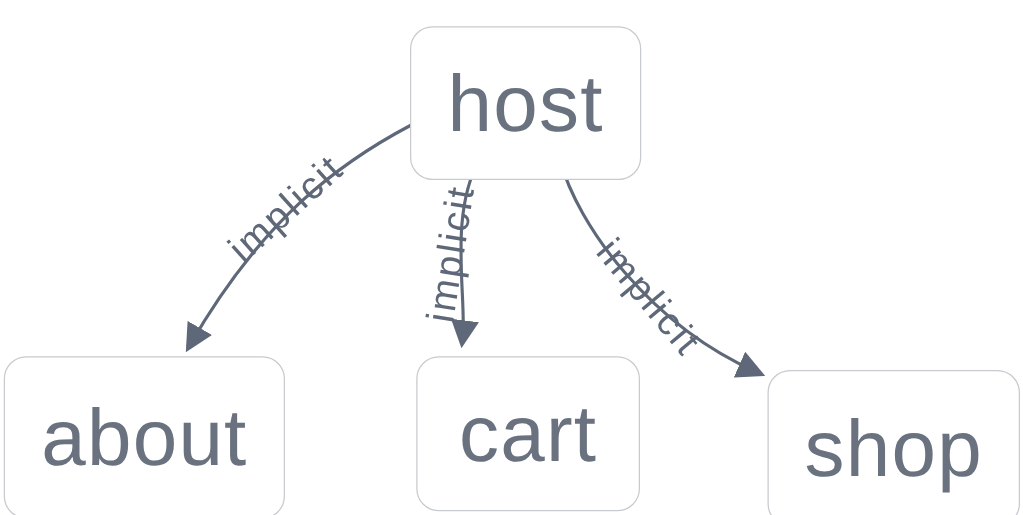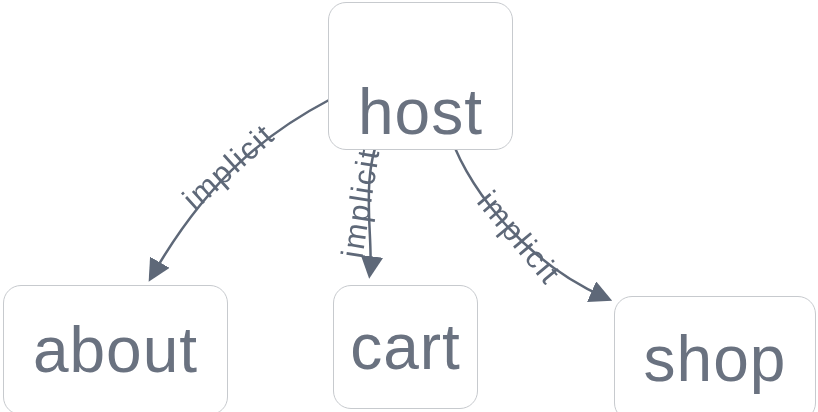--- a/index.html
+++ b/index.html
@@ -38,23 +38,23 @@
     justify-content: center;
     background: #ffffff;
     border: 1.5px solid #c7cace;
     border-radius: 18px;
     color: #6a7280;
     font-size: 64px;
     letter-spacing: 1px;
     box-sizing: border-box;
     z-index: 2;
   }
-  .node-host  { left: 328px; top: 2px;   width: 185px; height: 148px; align-items: flex-end; }
+  .node-host  { left: 328px; top: 21px;   width: 185px; height: 123px; }
   .node-about { left: 3px;   top: 285px; width: 225px; height: 130px; }
-  .node-cart  { left: 333px; top: 285px; width: 145px; height: 124px; }
+  .node-cart  { left: 333px; top: 285px; width: 179px; height: 124px; }
   .node-shop  { left: 614px; top: 296px; width: 202px; height: 125px; }
   .edge-label {
     position: absolute;
     color: #5e6878;
     font-size: 31px;
     letter-spacing: 2px;
     white-space: nowrap;
     z-index: 3;
   }
   .edge-label-about { left: 229px; top: 167px; transform: translate(-50%,-50%) rotate(-42deg); }

